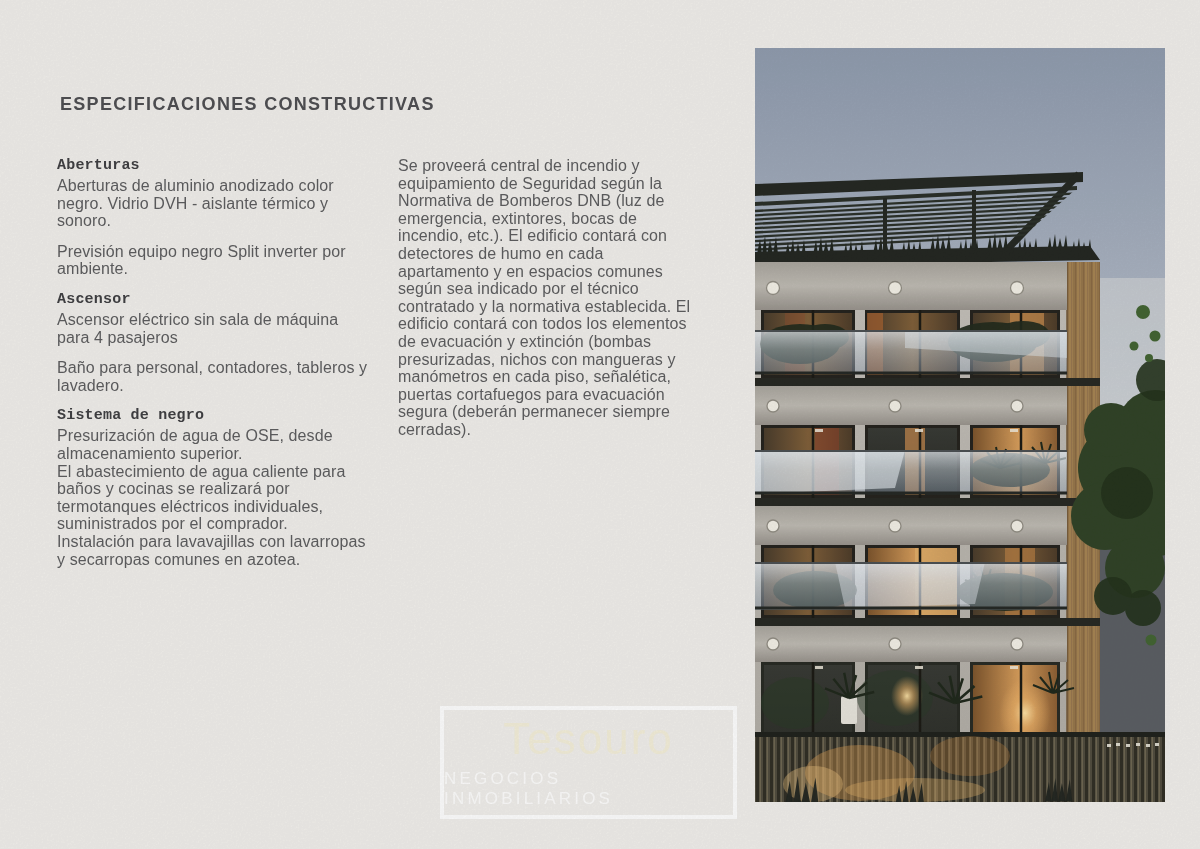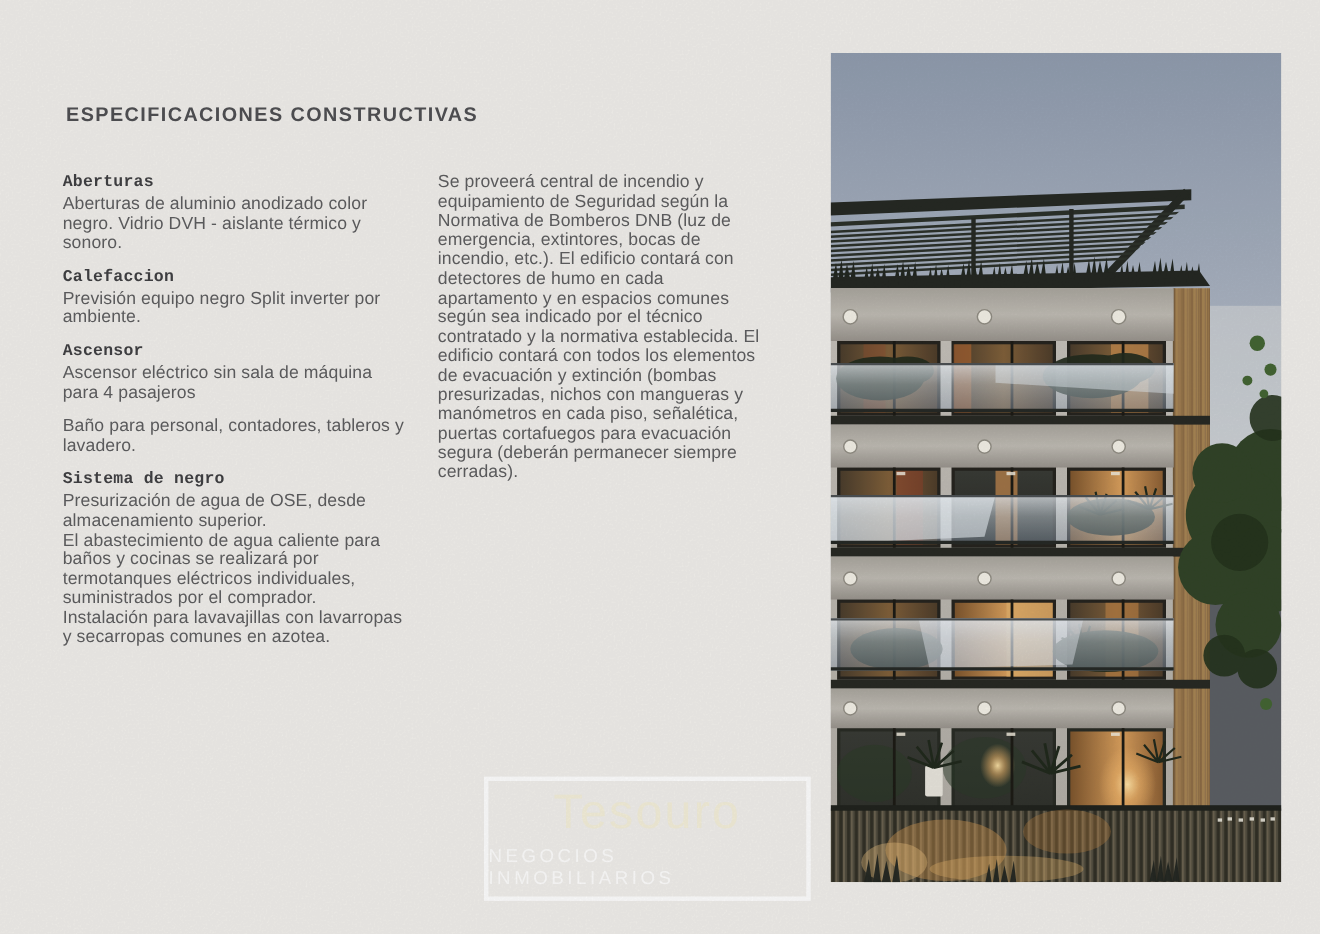--- a/index.html
+++ b/index.html
@@ -73,21 +73,20 @@
 <div class="page">
 
   <h1 class="page-title">ESPECIFICACIONES CONSTRUCTIVAS</h1>
 
   <div class="col col-left">
     <section class="spec-section">
       <h3>Aberturas</h3>
       <p>Aberturas de aluminio anodizado color negro. Vidrio DVH - aislante térmico y sonoro.</p>
     </section>
     <section class="spec-section">
-      <h3>Calefaccion</h3>
       <p>Previsión equipo negro Split inverter por ambiente.</p>
     </section>
     <section class="spec-section">
       <h3>Ascensor</h3>
       <p>Ascensor eléctrico sin sala de máquina para 4 pasajeros</p>
     </section>
     <section class="spec-section">
       <p>Baño para personal, contadores, tableros y lavadero.</p>
     </section>
     <section class="spec-section">

